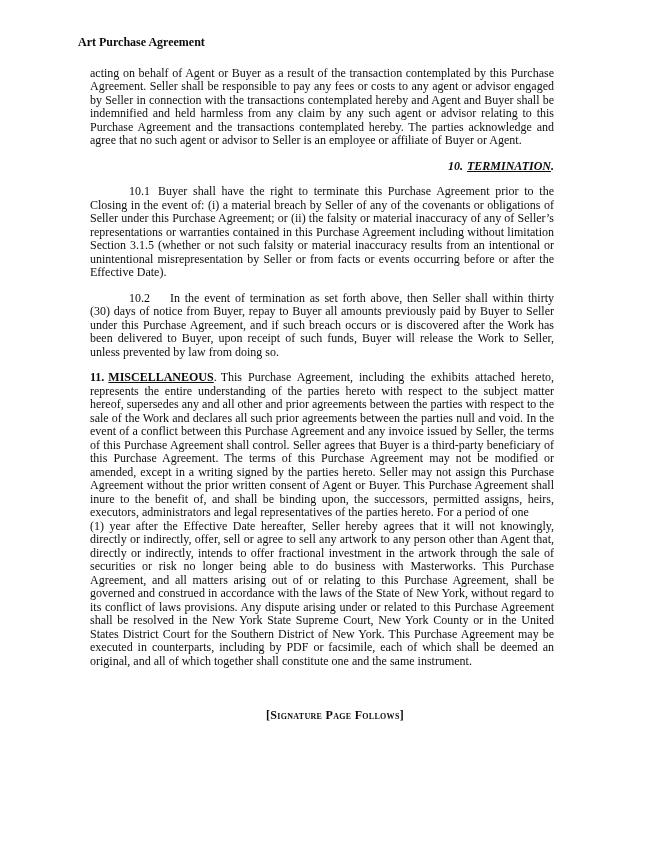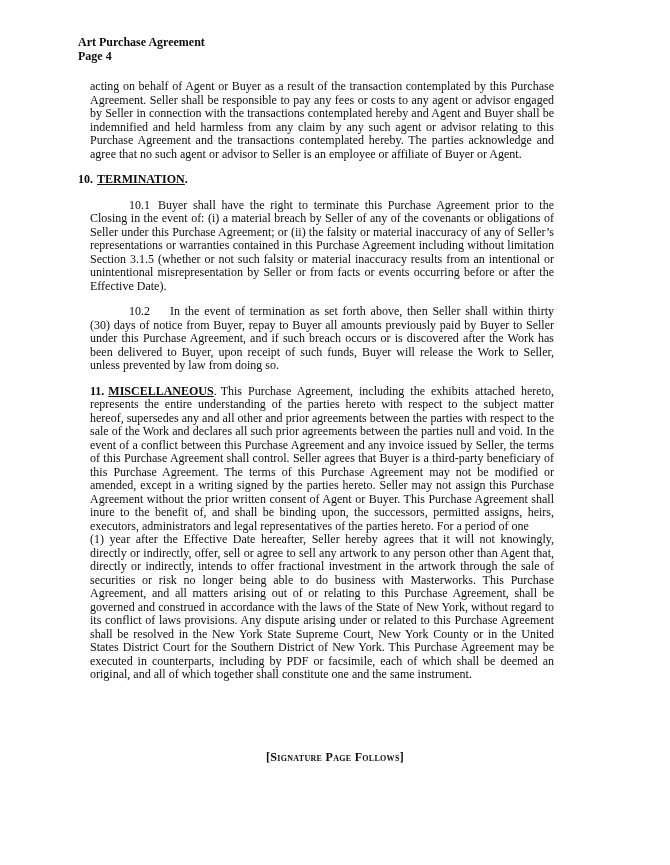--- a/index.html
+++ b/index.html
@@ -26,55 +26,55 @@
   .doc-header {
     margin-bottom: 17px;
   }
   .bold { font-weight: bold; }
   p.par {
     margin: 0 0 12px 12px;
     text-align: justify;
   }
   p.heading {
     margin: 0 0 12px 0;
-    text-align: left;
+    text-align: right;
+    font-style: italic;
   }
   .clause { text-indent: 39px; }
   .sec-num { margin-right: 4px; }
   .underlined { text-decoration: underline; }
   .tab {
     display: inline-block;
     text-indent: 0;
   }
   .tab-sm { width: 8px; }
   .tab-lg { width: 20px; }
   .word-gap {
     display: inline-block;
     width: 4px;
     text-indent: 0;
   }
   .signature-note {
     position: absolute;
-    top: 751px;
+    top: 709px;
     left: 0;
     width: 100%;
     text-align: center;
     font-weight: bold;
     font-variant: small-caps;
     letter-spacing: 0.3px;
   }
 </style>
 </head>
 <body>
 
 <div class="page">
 
   <div class="doc-header">
     <div class="bold">Art Purchase Agreement</div>
-    <div class="bold">Page 4</div>
   </div>
 
   <p class="par">acting on behalf of Agent or Buyer as a result of the transaction contemplated by this Purchase Agreement. Seller shall be responsible to pay any fees or costs to any agent or advisor engaged by Seller in connection with the transactions contemplated hereby and Agent and Buyer shall be indemnified and held harmless from any claim by any such agent or advisor relating to this Purchase Agreement and the transactions contemplated hereby. The parties acknowledge and agree that no such agent or advisor to Seller is an employee or affiliate of Buyer or Agent.</p>
 
   <p class="heading"><span class="bold sec-num">10.</span><span class="bold underlined">TERMINATION</span><span class="bold">.</span></p>
 
   <p class="par clause"><span>10.1</span><span class="tab tab-sm"></span><span>Buyer shall have the right to terminate this Purchase Agreement prior to the Closing in the event of: (i) a material breach by Seller of any of the covenants or obligations of Seller under this Purchase Agreement; or (ii) the falsity or material inaccuracy of any of Seller’s representations or warranties contained in this Purchase Agreement including without limitation Section 3.1.5 (whether or not such falsity or material inaccuracy results from an intentional or unintentional misrepresentation by Seller or from facts or events occurring before or after the Effective Date).</span></p>
 
   <p class="par clause"><span>10.2</span><span class="tab tab-lg"></span><span>In the event of termination as set forth above, then Seller shall within thirty (30) days of notice from Buyer, repay to Buyer all amounts previously paid by Buyer to Seller under this Purchase Agreement, and if such breach occurs or is discovered after the Work has been delivered to Buyer, upon receipt of such funds, Buyer will release the Work to Seller, unless prevented by law from doing so.</span></p>
 

